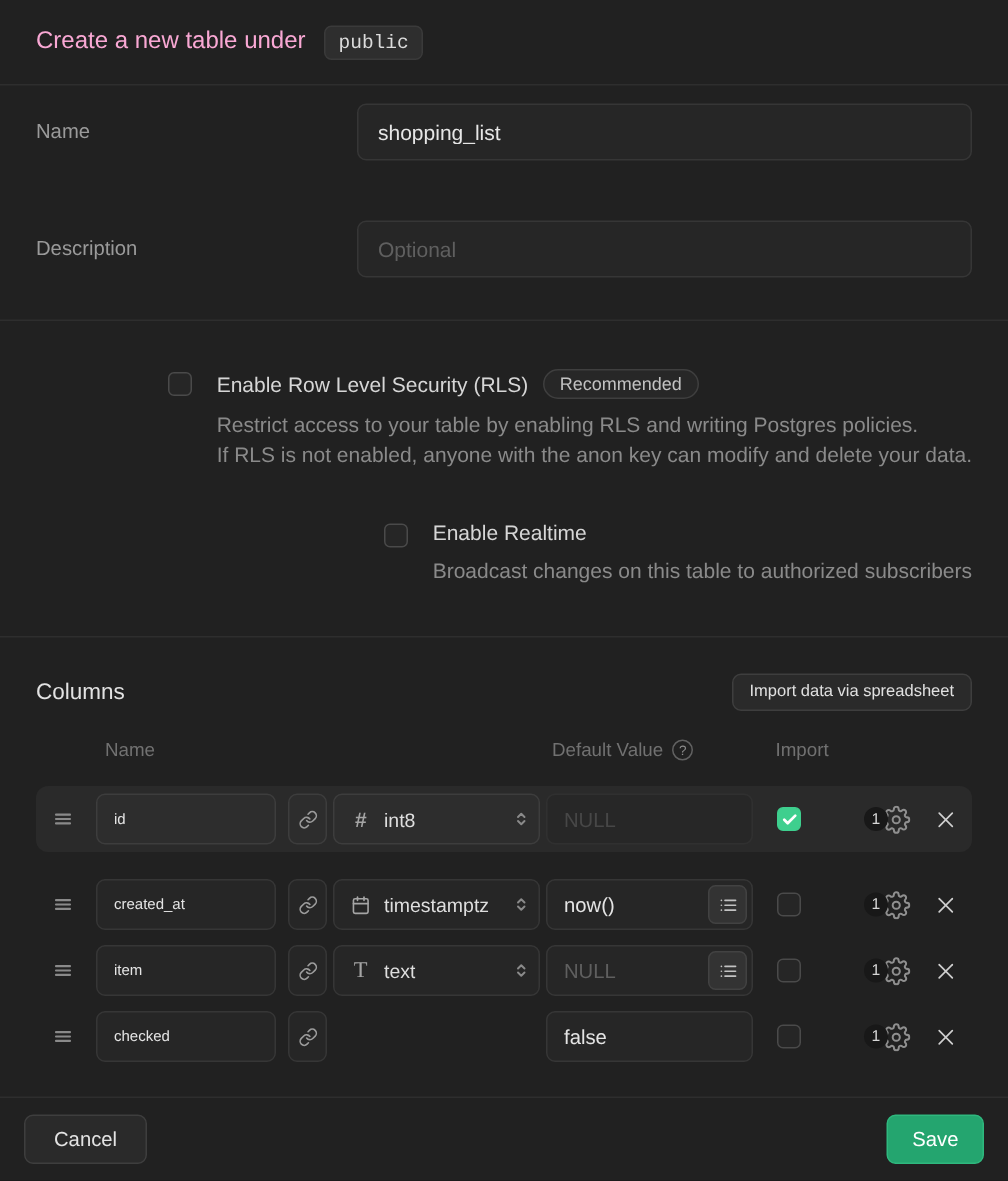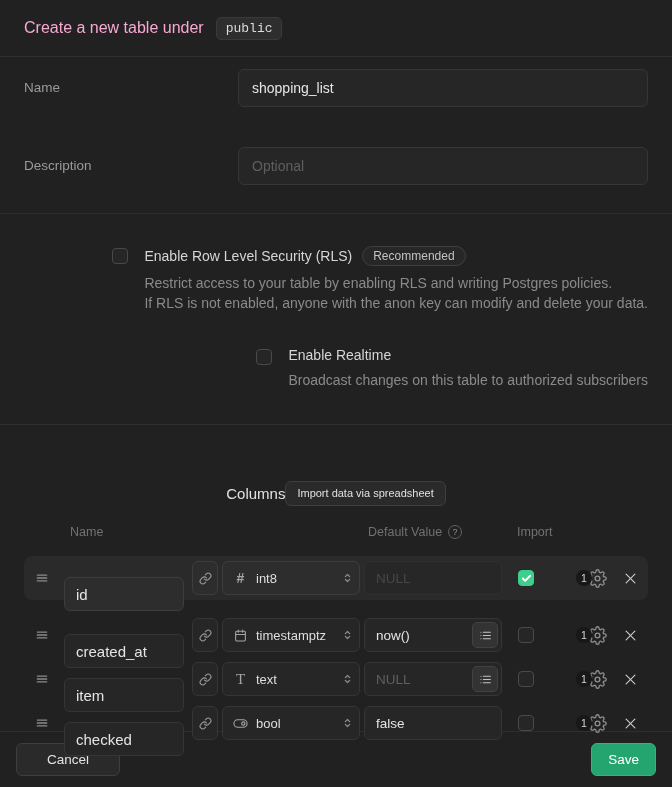--- a/index.html
+++ b/index.html
@@ -28,35 +28,35 @@
   .checkbox svg { display:none; }
   .checkbox.checked { background:#3ecf8e; border-color:#3ecf8e; }
   .checkbox.checked svg { display:block; position:absolute; top:2px; left:2px; }
   .toggle-title-line { display:flex; align-items:center; gap:10px; }
   .toggle-title { font-size:14px; color:#d6d6d6; }
   .pill { font-size:12px; color:#c2c2c2; background:#272727; border:1px solid #3f3f3f; border-radius:999px; padding:3px 10px; line-height:1; }
   .toggle-desc { margin-top:7px; font-size:14px; line-height:20px; color:#8a8a8a; }
 
   
   .sec-cols { height:307px; flex:0 0 307px; border-bottom:1px solid #2e2e2e; padding:22px 24px 0; }
-  .cols-head { display:flex; align-items:center; justify-content:center; height:28px;margin-top:32px; }
+  .cols-head { display:flex; align-items:center; justify-content:space-between; height:28px; }
   .cols-title { font-size:15px; color:#e2e2e2; }
   .btn { background:#2a2a2a; border:1px solid #3e3e3e; border-radius:6px; color:#e0e0e0; font-size:11px; font-family:"Liberation Sans", sans-serif; padding:6px 11px; cursor:pointer; line-height:1; }
   .grid-headers { position:relative; margin-top:18px; height:16px; font-size:12.5px; color:#717171; }
   .gh { position:absolute; top:0; }
   .gh-name { left:46px; } .gh-type { left:198px;margin-top:42px; } .gh-default { left:344px; display:flex; align-items:center; gap:6px; } .gh-primary { left:493px; }
   .q-circle { width:14px; height:14px; border:1px solid #616161; border-radius:50%; color:#8f8f8f; font-size:9px; display:inline-flex; align-items:center; justify-content:center; cursor:pointer; }
 
   .rows { margin-top:15px; }
   .col-row { position:relative; height:34px; margin-bottom:10px; }
   .col-row.highlight { height:44px; background:#2a2a2a; border-radius:8px; margin-bottom:18px; }
   .col-row > * , .col-row .cpos { position:absolute; top:50%; transform:translateY(-50%); }
 
   .c-handle { left:11px; color:#8a8a8a; cursor:grab; display:flex; }
-  .cell-input { left:40px; width:120px; height:34px; background:#262626; border:1px solid #363636; border-radius:6px; color:#e4e4e4; font-size:15px; font-family:"Liberation Sans", sans-serif; padding:0 11px; outline:none;margin-top:16px; }
+  .cell-input { left:40px; width:120px; height:34px; background:#262626; border:1px solid #363636; border-radius:6px; color:#e4e4e4; font-size:10px; font-family:"Liberation Sans", sans-serif; padding:0 11px; outline:none; }
   .cell-input::placeholder { color:#5f5f5f; }
   .highlight .cell-input, .highlight .type-select, .highlight .link-btn { background:#2d2d2d; border-color:#3d3d3d; }
   .link-btn { left:168px; width:26px; height:34px; background:#262626; border:1px solid #363636; border-radius:6px; display:flex; align-items:center; justify-content:center; color:#9b9b9b; cursor:pointer; }
   .type-select { left:198px; width:138px; height:34px; background:#262626; border:1px solid #363636; border-radius:6px; display:flex; align-items:center; padding:0 22px 0 10px; gap:8px; cursor:pointer; overflow:hidden; }
   .type-icon { color:#a5a5a5; font-size:14px; flex:0 0 auto; display:flex; align-items:center; width:15px; justify-content:center; font-weight:bold; }
   .type-label { font-size:13px; color:#dedede; white-space:nowrap; overflow:hidden; }
   .sel-chevrons { position:absolute; right:5px; top:50%; transform:translateY(-50%); color:#8a8a8a; display:flex; }
   .default-wrap { left:340px; width:138px; height:34px; }
   .default-wrap .dinput { width:100%; height:100%; background:#262626; border:1px solid #363636; border-radius:6px; color:#e4e4e4; font-size:13.5px; font-family:"Liberation Sans", sans-serif; padding:0 11px; outline:none; }
   .default-wrap .dinput::placeholder { color:#5f5f5f; }
@@ -64,21 +64,21 @@
   .suggest-btn { position:absolute; right:4px; top:4px; width:26px; height:26px; background:#333333; border:1px solid #424242; border-radius:5px; color:#c2c2c2; display:flex; align-items:center; justify-content:center; cursor:pointer; }
   .c-primary { left:494px; margin-top:0; }
   .col-row .c-primary { top:50%; }
   .c-settings { left:552px; width:38px; height:22px; display:flex; align-items:center; cursor:pointer; }
   .count-badge { position:relative; z-index:2; width:16px; height:16px; background:#181818; border-radius:50%; color:#d6d6d6; font-size:10.5px; display:flex; align-items:center; justify-content:center; }
   .gear { margin-left:-4px; color:#8f8f8f; display:flex; }
   .c-close { left:596px; width:20px; height:20px; background:none; border:none; color:#cfcfcf; display:flex; align-items:center; justify-content:center; cursor:pointer; }
 
   
   .ftr { flex:1 1 auto; display:flex; align-items:center; justify-content:space-between; padding:0 16px; }
-  .btn-cancel { background:#2a2a2a; border:1px solid #3e3e3e; border-radius:6px; color:#e3e3e3; font-size:13.5px; padding:8px 30px; cursor:pointer; font-family:"Liberation Sans", sans-serif; }
+  .btn-cancel { background:#2a2a2a; border:1px solid #3e3e3e; border-radius:6px; color:#e3e3e3; font-size:13.5px; padding:8px 19px; cursor:pointer; font-family:"Liberation Sans", sans-serif; }
   .btn-save { background:#24a56f; border:1px solid #2fb87e; border-radius:6px; color:#ffffff; font-size:13.5px; padding:8px 16px; cursor:pointer; font-family:"Liberation Sans", sans-serif; }
 </style>
 </head>
 <body>
 
 <div class="panel">
 
   <div class="hdr">
     <span class="hdr-title">Create a new table under</span>
     <span class="schema-badge">public</span>
@@ -323,35 +323,20 @@
               <line x1="4" y1="17" x2="20" y2="17"></line>
             </svg>
         </span>
         <input class="cell-input" value="checked" style="">
         <button class="link-btn">
           <svg width="13" height="13" viewBox="0 0 24 24" fill="none" stroke="currentColor" stroke-width="2" stroke-linecap="round" stroke-linejoin="round">
               <path d="M10 13a5 5 0 0 0 7.54.54l3-3a5 5 0 0 0-7.07-7.07l-1.72 1.71"></path>
               <path d="M14 11a5 5 0 0 0-7.54-.54l-3 3a5 5 0 0 0 7.07 7.07l1.71-1.71"></path>
             </svg>
         </button>
-        <div class="type-select">
-          <span class="type-icon">
-            <svg width="15" height="15" viewBox="0 0 24 24" fill="none" stroke="currentColor" stroke-width="1.8" stroke-linecap="round">
-                <rect x="1.5" y="6" width="21" height="12" rx="6"></rect>
-                <circle cx="16.5" cy="12" r="2.6"></circle>
-              </svg>
-          </span>
-          <span class="type-label">bool</span>
-          <span class="sel-chevrons">
-            <svg width="13" height="13" viewBox="0 0 24 24" fill="none" stroke="currentColor" stroke-width="2.4" stroke-linecap="round" stroke-linejoin="round">
-                <polyline points="8 9.5 12 5.5 16 9.5"></polyline>
-                <polyline points="8 14.5 12 18.5 16 14.5"></polyline>
-              </svg>
-          </span>
-        </div>
         <div class="default-wrap cpos">
           <input class="dinput" value="false" style="">
         </div>
         <span class="checkbox c-primary">
           
         </span>
         <span class="c-settings">
           <span class="count-badge">1</span>
           <span class="gear">
             <svg width="19" height="19" viewBox="0 0 24 24" fill="none" stroke="currentColor" stroke-width="1.7" stroke-linecap="round" stroke-linejoin="round">

